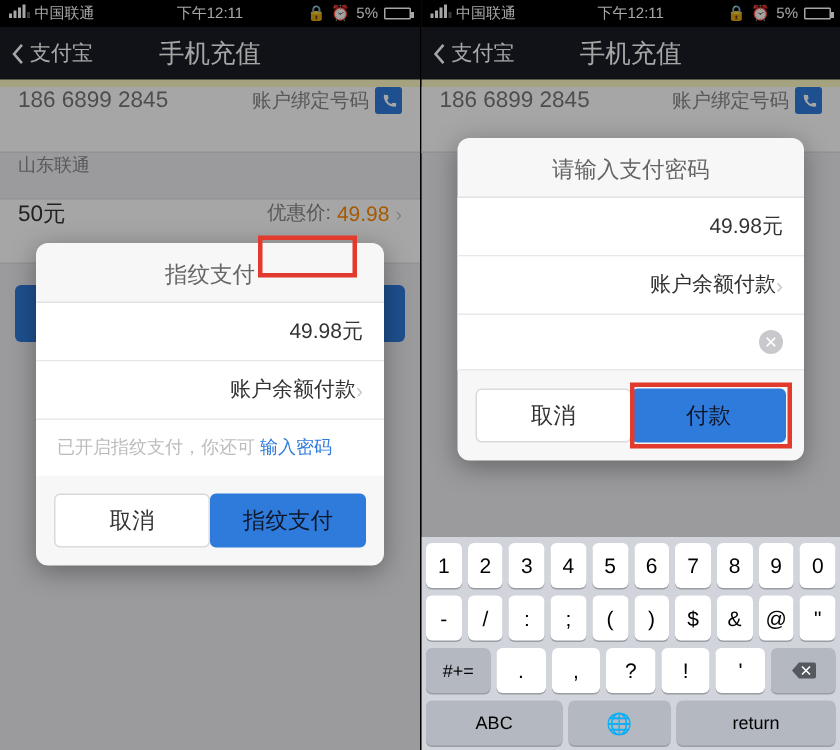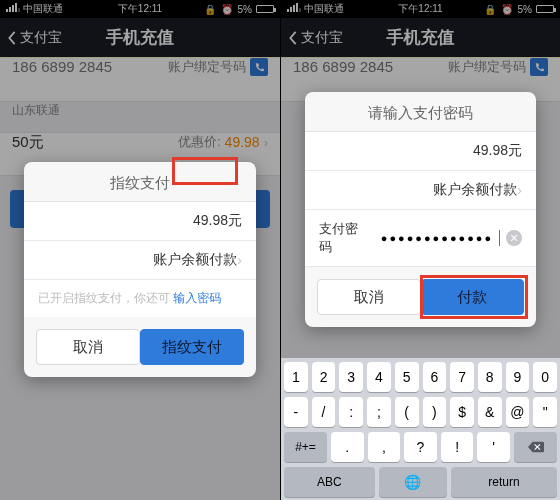--- a/index.html
+++ b/index.html
@@ -11,24 +11,24 @@
   
   .status{height:18px;background:#000;color:#fff;display:flex;align-items:center;justify-content:space-between;font-size:10px;padding:0 6px}
   .status .mid{position:absolute;left:0;right:0;text-align:center;font-size:10px}
   .status .right{display:flex;align-items:center;gap:4px}
   .sig{display:inline-flex;gap:1px;align-items:flex-end;margin-right:3px}
   .sig i{width:2px;background:#fff;display:inline-block}
   .sig i:nth-child(1){height:3px}.sig i:nth-child(2){height:5px}.sig i:nth-child(3){height:7px}.sig i:nth-child(4){height:9px}.sig i:nth-child(5){height:4px;background:#555}
   .batt{width:18px;height:8px;border:1px solid #fff;border-radius:1px;position:relative}
   .batt::after{content:"";position:absolute;right:-3px;top:2px;width:2px;height:4px;background:#fff}
   
-  .nav{height:40px;background:#191d25;color:#fff;display:flex;align-items:center;position:relative;border-bottom:1px solid #fef9c3}
+  .nav{height:40px;background:#191d25;color:#fff;display:flex;align-items:center;position:relative;border-bottom:5px solid #fef9c3}
   .back{position:absolute;left:6px;display:flex;align-items:center;color:#fff;font-size:14px}
   .back svg{width:12px;height:14px;margin-right:2px}
-  .title{flex:1;text-align:center;font-size:17px;font-weight:700}
+  .title{flex:1;text-align:center;font-size:17px;font-weight:400}
   
   .content{background:#efeef3;height:calc(100% - 58px);position:relative}
   .row{background:#fff;border-bottom:1px solid #e2e2e6;display:flex;align-items:flex-start;justify-content:space-between;padding:0 12px;font-size:15px;color:#333}
   .row.phone-row{height:44px}
   .row.carrier{height:24px;font-size:12px;color:#888;background:#efeef3;border:none}
   .row.amount{height:44px;margin-top:6px;border-top:1px solid #e2e2e6}
   .row .right-lbl{font-size:13px;color:#888;display:flex;align-items:center;gap:4px}
   .phone-ic{width:18px;height:18px;background:#2f7bdc;border-radius:2px;display:flex;align-items:center;justify-content:center}
   .phone-ic svg{width:11px;height:11px}
   .price{color:#ff8a00;font-size:14px}
@@ -182,21 +182,20 @@
     <div class="modal" style="top:92px">
       <div class="m-title">请输入支付密码</div>
       <div class="m-row first">
           <span>49.98元</span>
         </div>
       <div class="m-row">
           <span>账户余额付款</span>
           <span class="chev">›</span>
         </div>
       <div class="m-row" style="gap:6px">
-        <span class="pw-field"><span>支付密码</span>&nbsp;<span class="dots">●●●●●●●●●●●●●</span><span class="cursor"></span></span>
         <span class="clear">✕</span>
       </div>
       <div class="m-btns" style="position:relative">
         <div class="btn">取消</div>
         <div class="btn primary">付款</div>
         <span class="redbox" style="right:8px;top:8px;width:108px;height:44px"></span>
       </div>
     </div>
 
     <div class="kbd">

